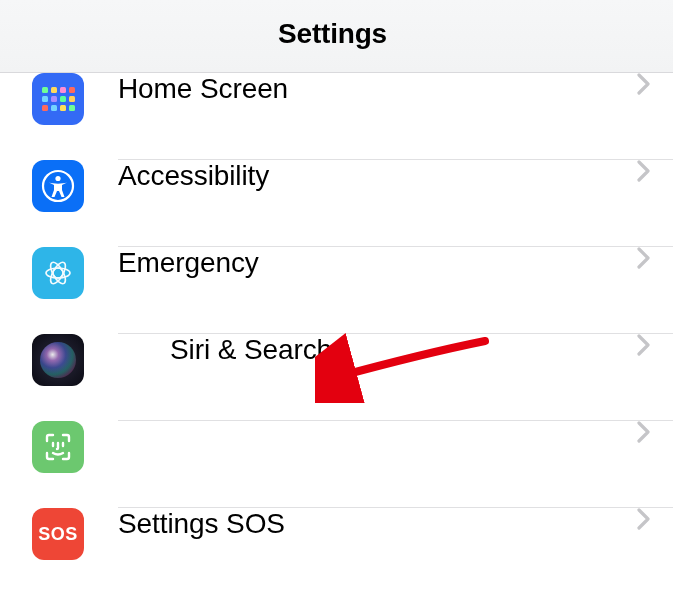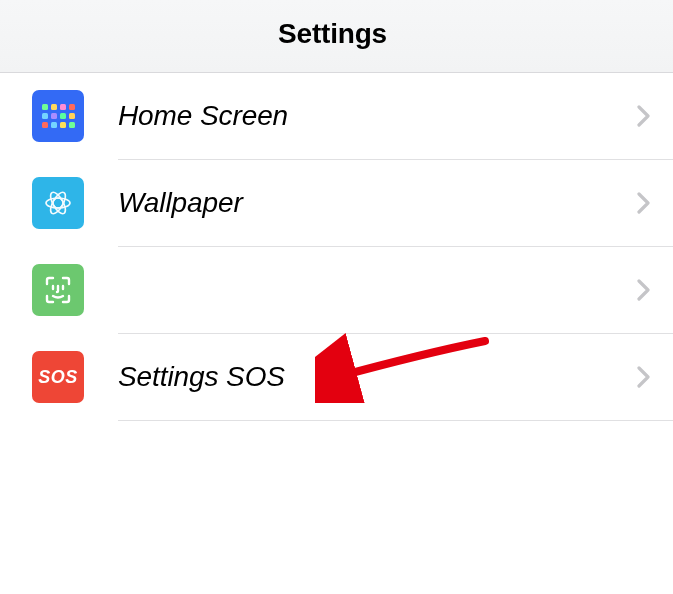--- a/index.html
+++ b/index.html
@@ -21,36 +21,35 @@
       font-size: 28px;
       font-weight: 700;
       color: #000;
       letter-spacing: -0.2px;
     }
     .list {
       padding-left: 118px;
     }
     .row {
       display: flex;
-      align-items: center;
+      align-items: flex-start;
       height: 87px;
       border-bottom: 1px solid #e0e0e2;
       position: relative;
       cursor: pointer;
-      font-style: italic;
     }
     .row:first-child {
       border-top: none;
     }
     .icon-wrap {
       position: absolute;
       left: -86px;
       width: 52px;
       height: 52px;
-      border-radius: 7px;
+      border-radius: 12px;
       display: flex;
       align-items: center;
       justify-content: center;
       flex-shrink: 0;
     }
     .row-label {
       font-size: 28px;
       color: #000;
       letter-spacing: -0.1px;
     }
@@ -120,40 +119,66 @@
       </div>
     </div>
     <span class="row-label">Home Screen</span>
     <span class="chevron">
       <svg width="14" height="22" viewBox="0 0 14 22">
           <path d="M2 2 L11 11 L2 20" stroke="#c5c5c8" stroke-width="3.2" fill="none" stroke-linecap="round" stroke-linejoin="round"></path>
         </svg>
     </span>
   </div>
 
+  <div class="row">
+    <div class="icon-wrap icon-accessibility">
+      <svg width="38" height="38" viewBox="0 0 38 38">
+        <circle cx="19" cy="19" r="15" fill="none" stroke="#fff" stroke-width="2.2"></circle>
+        <circle cx="19" cy="11.5" r="2.6" fill="#fff"></circle>
+        <path d="M10 15.5 C14 17 24 17 28 15.5 L23 18 L23 23 L25.5 30 L22.5 30 L20 24 L18 24 L15.5 30 L12.5 30 L15 23 L15 18 Z" fill="#fff"></path>
+      </svg>
+    </div>
+    <span class="row-label">Accessibility</span>
+    <span class="chevron">
+      <svg width="14" height="22" viewBox="0 0 14 22">
+          <path d="M2 2 L11 11 L2 20" stroke="#c5c5c8" stroke-width="3.2" fill="none" stroke-linecap="round" stroke-linejoin="round"></path>
+        </svg>
+    </span>
+  </div>
 
   <div class="row">
     <div class="icon-wrap icon-wallpaper">
       <svg width="40" height="40" viewBox="0 0 40 40">
         <g stroke="#fff" stroke-width="1.6" fill="none" opacity="0.95">
           <circle cx="20" cy="20" r="5"></circle>
           <ellipse cx="20" cy="20" rx="12" ry="5"></ellipse>
           <ellipse cx="20" cy="20" rx="12" ry="5" transform="rotate(60 20 20)"></ellipse>
           <ellipse cx="20" cy="20" rx="12" ry="5" transform="rotate(120 20 20)"></ellipse>
         </g>
       </svg>
     </div>
-    <span class="row-label">Wallpaper</span>
-    <span class="chevron">
-      <svg width="14" height="22" viewBox="0 0 14 22">
-          <path d="M2 2 L11 11 L2 20" stroke="#c5c5c8" stroke-width="3.2" fill="none" stroke-linecap="round" stroke-linejoin="round"></path>
-        </svg>
-    </span>
-  </div>
-
+    <span class="row-label">Emergency</span>
+    <span class="chevron">
+      <svg width="14" height="22" viewBox="0 0 14 22">
+          <path d="M2 2 L11 11 L2 20" stroke="#c5c5c8" stroke-width="3.2" fill="none" stroke-linecap="round" stroke-linejoin="round"></path>
+        </svg>
+    </span>
+  </div>
+
+  <div class="row">
+    <div class="icon-wrap icon-siri">
+      <div class="siri-orb"></div>
+    </div>
+    <span class="row-label">Siri &amp; Search</span>
+    <span class="chevron">
+      <svg width="14" height="22" viewBox="0 0 14 22">
+          <path d="M2 2 L11 11 L2 20" stroke="#c5c5c8" stroke-width="3.2" fill="none" stroke-linecap="round" stroke-linejoin="round"></path>
+        </svg>
+    </span>
+  </div>
 
   <div class="row">
     <div class="icon-wrap icon-faceid">
       <svg width="40" height="40" viewBox="0 0 40 40">
         <g stroke="#fff" stroke-width="2.4" fill="none" stroke-linecap="round">
           <path d="M9 14 V10 Q9 8 11 8 H15"></path>
           <path d="M31 14 V10 Q31 8 29 8 H25"></path>
           <path d="M9 26 V30 Q9 32 11 32 H15"></path>
           <path d="M31 26 V30 Q31 32 29 32 H25"></path>
           <line x1="15" y1="16" x2="15" y2="19"></line>

